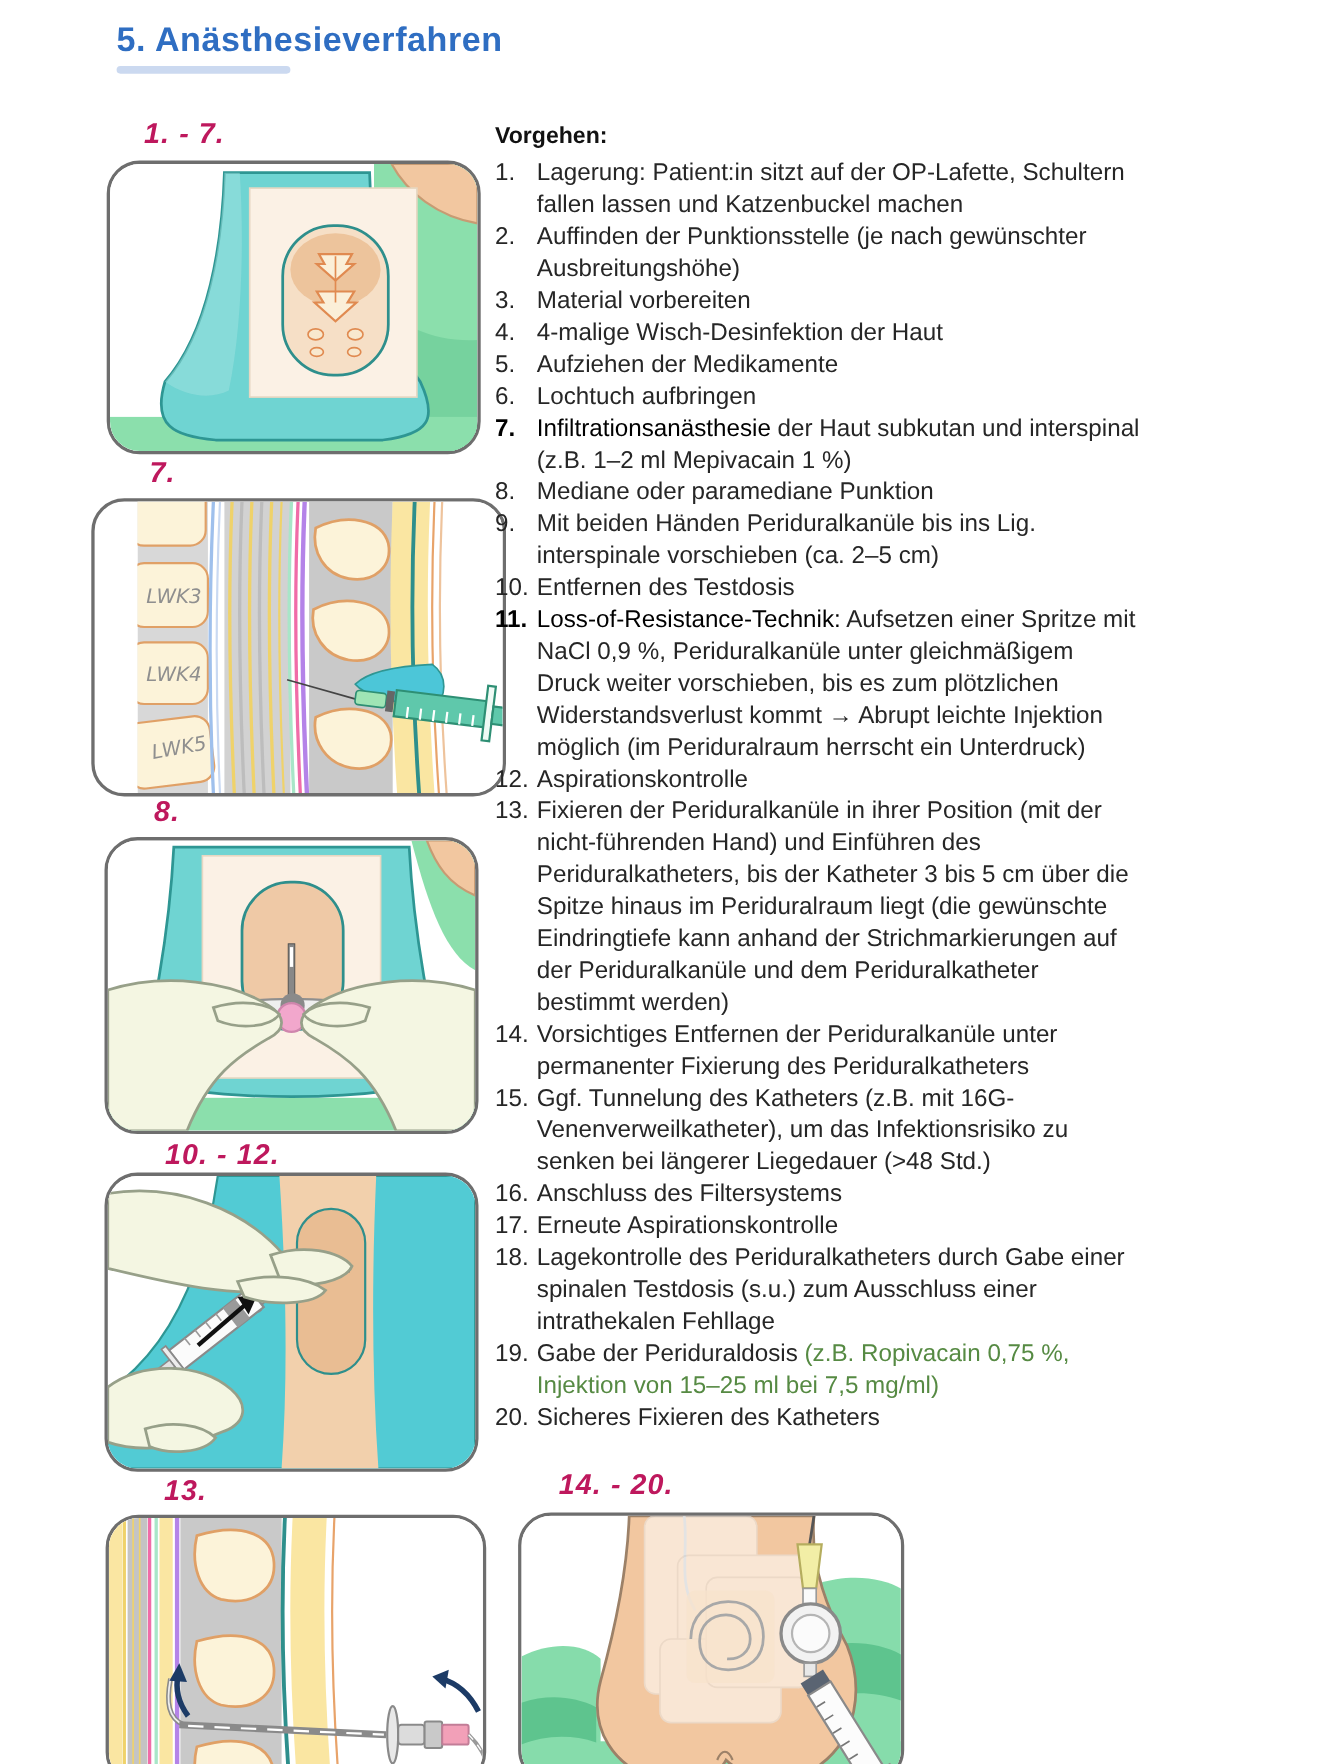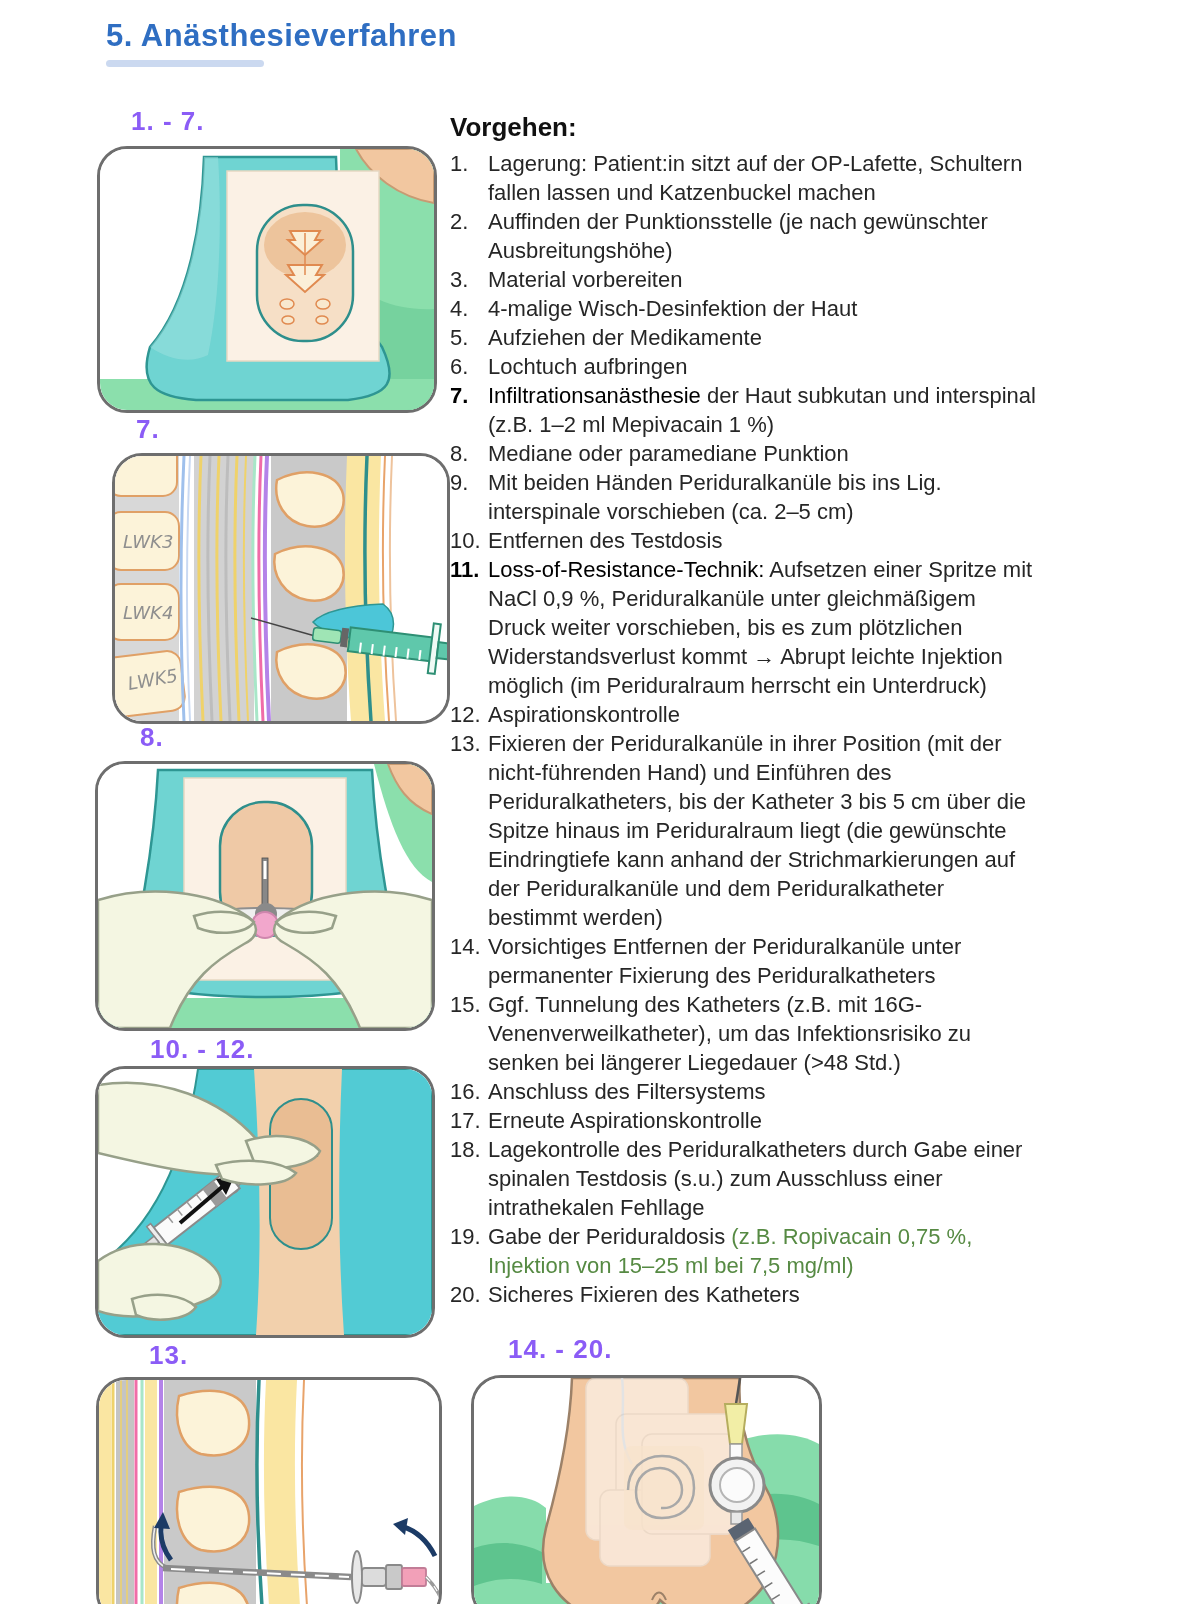--- a/index.html
+++ b/index.html
@@ -2,25 +2,25 @@
 <html><head>
 <meta charset="utf-8">
 <style>
   html,body{margin:0;padding:0;background:#fff;}
   .page{position:relative;width:1200px;height:1604px;background:#ffffff;overflow:hidden;
         font-family:"Liberation Sans", sans-serif;color:#222;}
   .title{position:absolute;left:106px;top:18px;font-size:31px;font-weight:bold;
          color:#2F6EC2;letter-spacing:0.5px;margin:0;}
   .title-underline{position:absolute;left:106px;top:60px;width:158px;height:7px;
          background:#CBD9F0;border-radius:4px;}
-  .figlabel{position:absolute;font-weight:800;font-size:26px;color:#8b5cf6;letter-spacing:1px;}
+  .figlabel{position:absolute;font-weight:800;font-size:26px;color:#be185d;letter-spacing:1px;font-style:italic;}
   .fig{position:absolute;margin:0;background:#fff;border:3px solid #6e6e6e;border-radius:30px;overflow:hidden;}
   .fig svg{display:block;width:100%;height:100%;}
   .proc{position:absolute;left:450px;top:112px;width:590px;}
-  .proc-heading{font-size:26px;font-weight:700;margin:0 0 6px 0;color:#111;}
+  .proc-heading{font-size:21px;font-weight:700;margin:0 0 6px 0;color:#111;}
   .item{display:flex;font-size:22px;line-height:29px;color:#262626;}
   .item .num{flex:0 0 38px;width:38px;}
   .item .num.bold{font-weight:700;color:#000;}
   .item .txt{flex:1 1 auto;max-width:548px;}
   .item b{font-weight:400;color:#000;}
   .green{color:#568A43;}
 </style>
 </head>
 <body>
 
@@ -56,21 +56,21 @@
             <ellipse cx="223" cy="155" rx="7" ry="5"></ellipse>
           <ellipse cx="188" cy="171" rx="6" ry="4"></ellipse>
             <ellipse cx="222" cy="171" rx="6" ry="4"></ellipse>
         </g>
         <path d="M205 84 v42" fill="none" stroke-width="1.5"></path>
       </g>
     </svg>
   </figure>
 
   <div class="figlabel" style="left:136px;top:414px;">7.</div>
-  <figure class="fig" style="left:112px;top:453px;width:332px;height:265px;">
+  <figure class="fig" style="left:83px;top:453px;width:332px;height:265px;padding-left:39px;">
     <svg viewBox="0 0 332 265">
       <rect width="332" height="265" fill="#ffffff"></rect>
       <rect x="0" y="0" width="64" height="265" fill="#D8D8D8"></rect>
       <g fill="#FCF3D9" stroke="#E0A066" stroke-width="2">
         <rect x="-8" y="-14" width="70" height="54" rx="14"></rect>
         <rect x="-8" y="56" width="72" height="58" rx="14"></rect>
         <rect x="-8" y="128" width="72" height="56" rx="14"></rect>
         <rect x="-10" y="198" width="78" height="60" rx="14" transform="rotate(-7 29 228)"></rect>
       </g>
       <g fill="#8F8F8F" font-size="18" font-family="'DejaVu Sans', sans-serif" font-style="italic">

